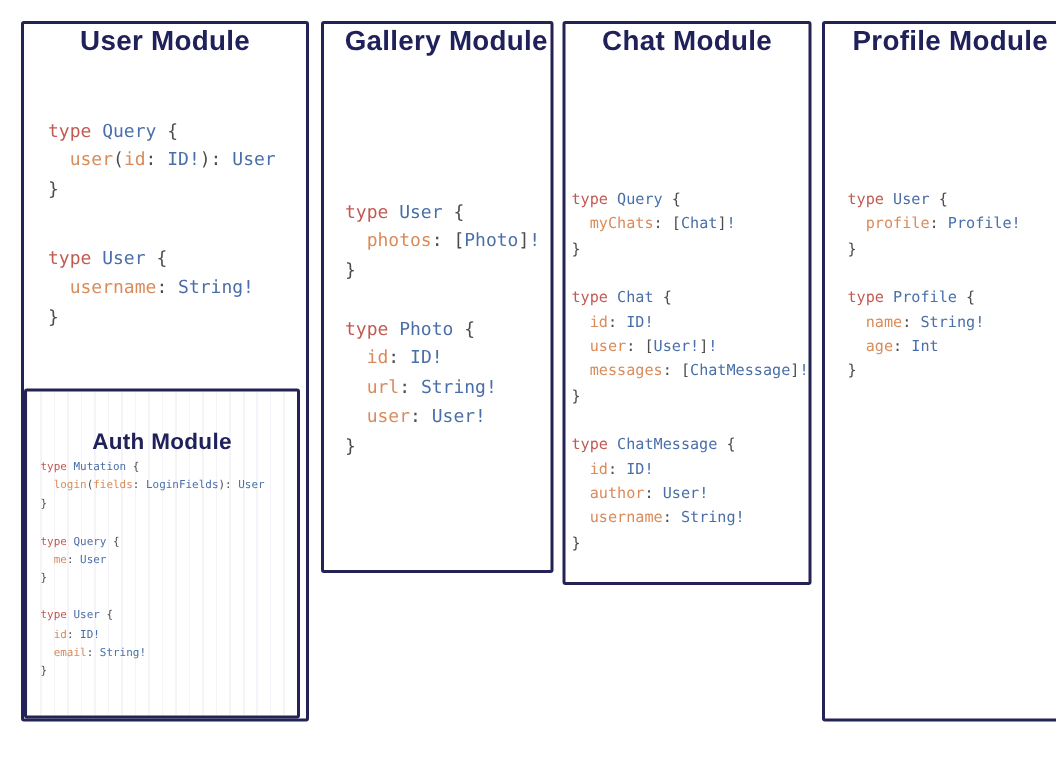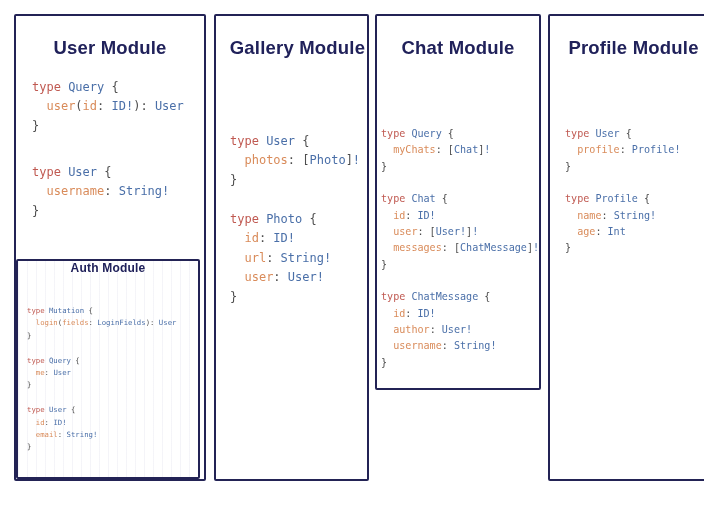--- a/index.html
+++ b/index.html
@@ -33,21 +33,20 @@
   .card-title {
     text-align: center;
     font-weight: bold;
     color: #20215a;
     letter-spacing: 0.2px;
   }
 
   
   .card > .card-title {
     font-size: 18.5px;
-    margin-top: 21px;
     margin-bottom: 0;
   }
 
   
   .code {
     position: absolute;
     font-family: "DejaVu Sans Mono", "Liberation Mono", monospace;
     white-space: pre;
     line-height: 1.62;
     color: #4d4d4d;
@@ -76,27 +75,27 @@
     background-image: repeating-linear-gradient(
       to right,
       rgba(150,150,190,0.10) 0px,
       rgba(150,150,190,0.10) 1px,
       rgba(255,255,255,0) 1px,
       rgba(255,255,255,0) 9px);
     pointer-events: none;
   }
   .subcard > .card-title {
     position: relative;
-    font-size: 12px;
-    margin-top: 0;
+    font-size: 15px;
+    margin-top: 25px;
   }
 
   
   #card-user    { left: 14px;  top: 14px;  width: 192px; height: 467px; }
-  #card-gallery { left: 214px; top: 14px;  width: 155px; height: 467px; padding-left: 12px; }
+  #card-gallery { left: 214px; top: 14px;  width: 155px; height: 368px; padding-left: 12px; }
   #card-chat    { left: 375px; top: 14px;  width: 166px; height: 376px; }
   #card-profile { left: 548px; top: 14px;  width: 171px; height: 467px; }
 
   #subcard-auth { left: 0px;   top: 243px; width: 184px; height: 220px; }
 
   #code-user-1    { left: 16px;  top: 62px; }
   #code-user-2    { left: 16px;  top: 147px; }
   #code-auth      { left: 9px;   top: 44px; }
   #code-gallery   { left: 14px;  top: 116px; }
   #code-chat      { left: 4px;   top: 110px; }

